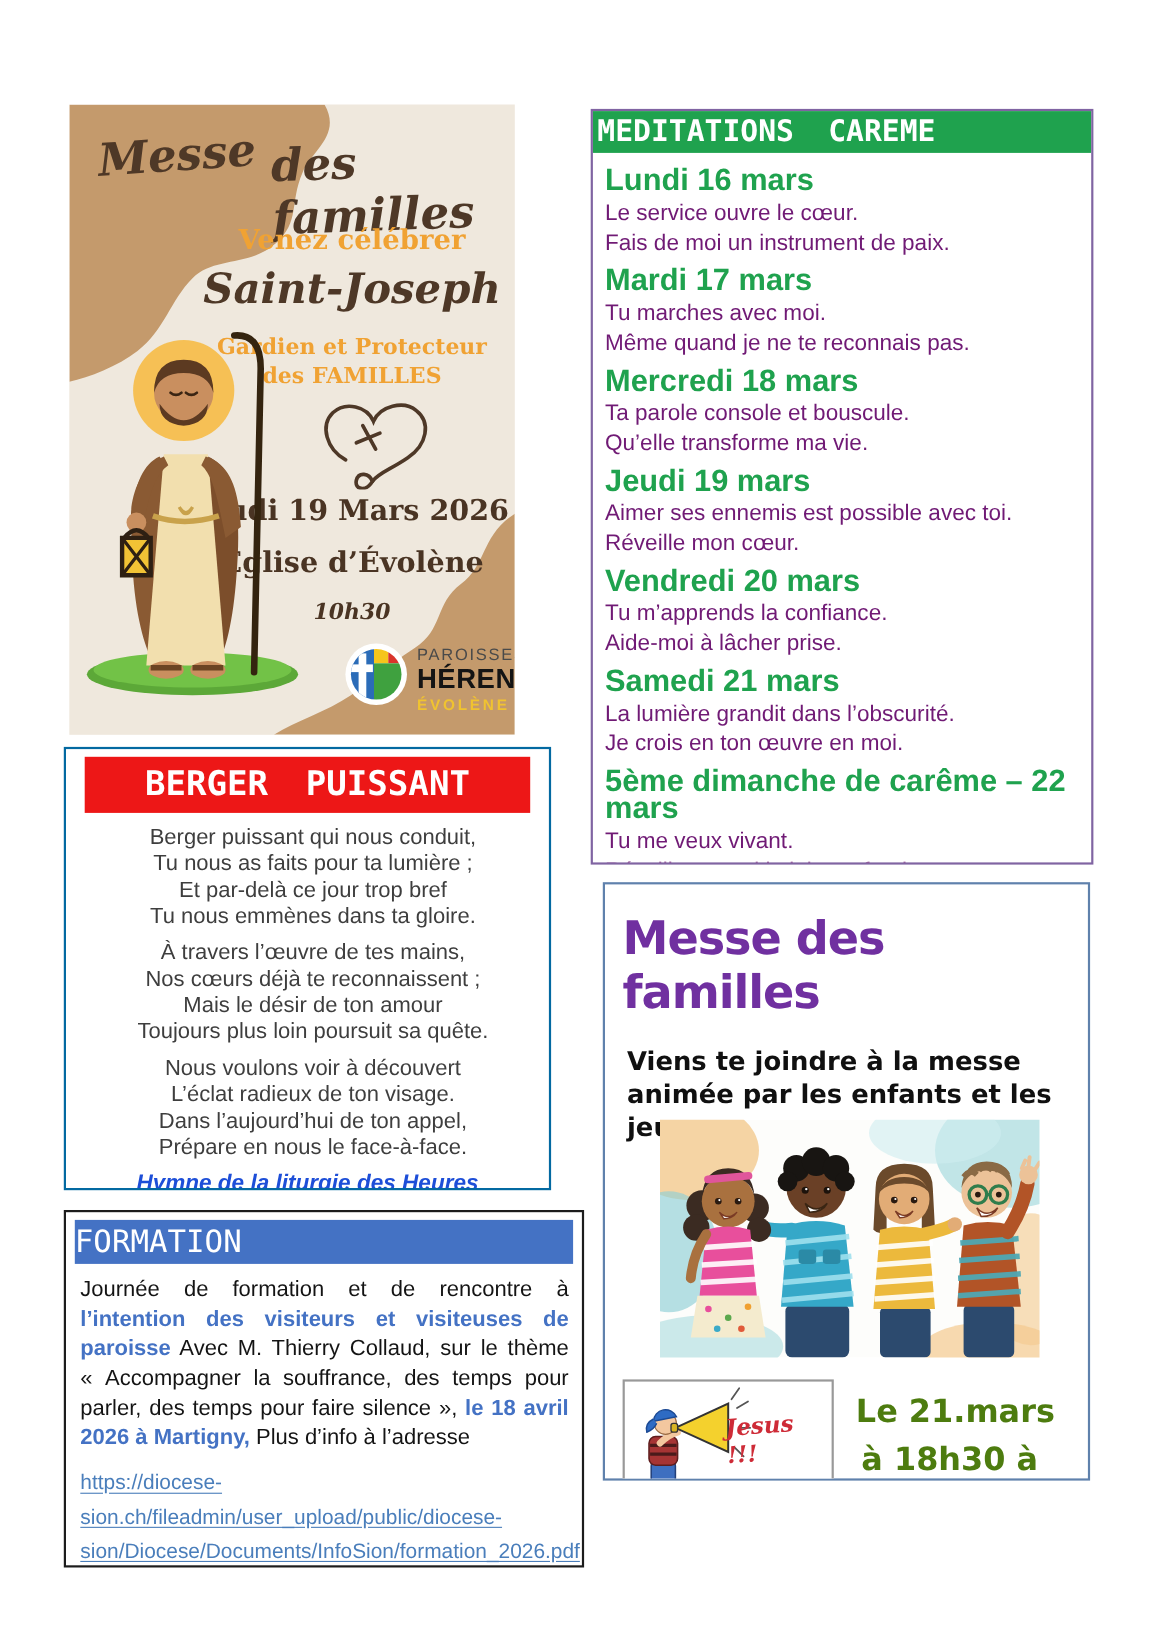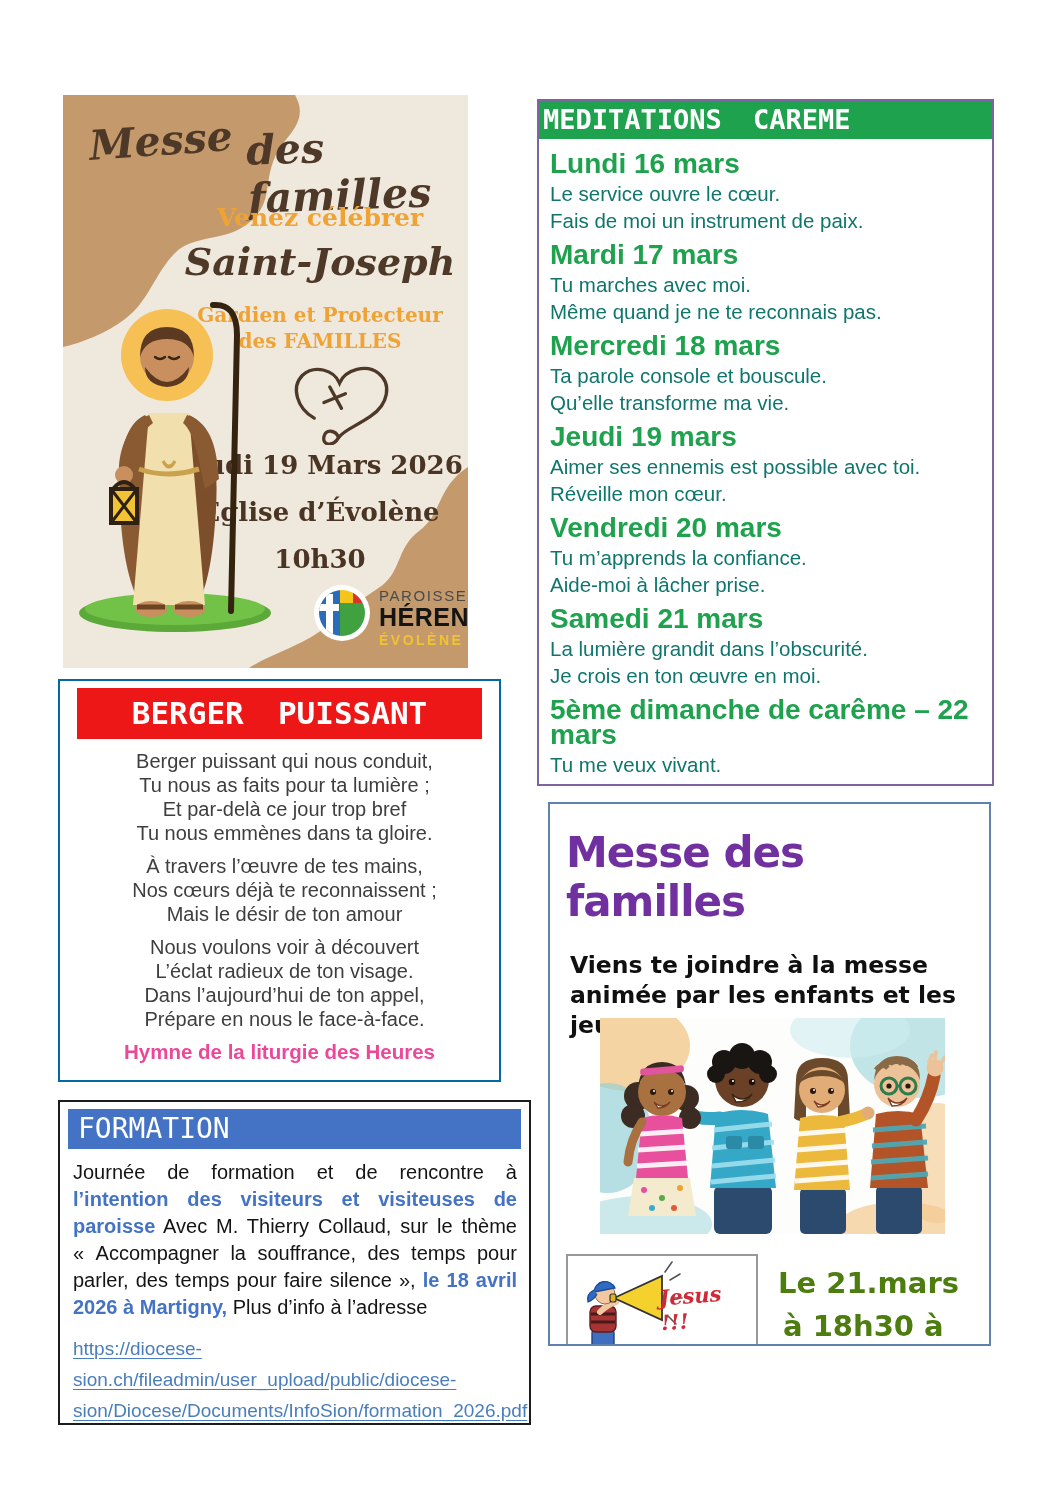--- a/index.html
+++ b/index.html
@@ -14,51 +14,51 @@
   .p-t1{position:absolute;left:26px;top:22px;font-size:41px;transform:rotate(-4deg);}
   .p-t2{position:absolute;left:184px;top:28px;font-size:41px;transform:rotate(-2deg);}
   .p-center{position:absolute;left:104px;width:306px;text-align:center;}
   .p-venez{top:108px;color:#F0A233;font-family:"DejaVu Serif",serif;font-weight:bold;font-size:25px;}
   .p-saint{top:144px;font-size:38px;}
   .p-role1{top:208px;color:#F0A233;font-family:"DejaVu Serif",serif;font-weight:bold;font-size:20px;}
   .p-role2{top:234px;color:#F0A233;font-family:"DejaVu Serif",serif;font-weight:bold;font-size:20px;}
   .p-heart{position:absolute;left:222px;top:266px;}
   .p-date{top:355px;color:#4A3423;font-family:"DejaVu Serif",serif;font-weight:bold;font-size:26px;}
   .p-place{top:402px;color:#4A3423;font-family:"DejaVu Serif",serif;font-weight:bold;font-size:26px;}
-  .p-time{top:449px;color:#4A3423;font-family:"DejaVu Serif",serif;font-weight:bold;font-size:26px;}
+  .p-time{top:449px;color:#4A3423;font-family:"DejaVu Serif",serif;font-weight:bold;font-size:20px;font-style:italic;}
   .p-joseph{position:absolute;left:4px;top:198px;}
   .p-logo{position:absolute;left:250px;top:489px;display:flex;align-items:flex-start;}
   .logo-text{margin-left:8px;line-height:1;}
   .lt1{font-size:15px;color:#4A4A4A;letter-spacing:1.6px;margin-top:4px;}
   .lt2{font-size:25px;color:#141414;font-weight:bold;letter-spacing:.5px;margin-top:2px;}
   .lt3{font-size:14px;color:#F0C330;font-weight:bold;letter-spacing:2.5px;margin-top:3px;}
 
   
   .hdr{font-family:"DejaVu Sans Mono",monospace;color:#fff;}
 
   
   .meditations{left:537px;top:99px;width:457px;height:687px;border:2px solid #8064A2;background:#fff;}
   .med-hdr{height:38px;background:#1FA24E;font-size:27px;line-height:38px;font-weight:bold;
            padding-left:4px;word-spacing:.55em;}
   .med-entries{padding:4px 8px 0 11px;}
   .med-entries h3{margin:8px 0 4px;font-size:28px;line-height:25px;color:#1FA24E;}
-  .med-entries p{margin:0;font-size:20.5px;line-height:27px;color:#0f766e;}
+  .med-entries p{margin:0;font-size:20.5px;line-height:27px;color:#701a75;}
 
   
   .berger{left:58px;top:679px;width:443px;height:403px;border:2px solid #0369a1;background:#fff;}
   .red-bar{margin:7px 17px 0;height:51px;background:#ED1717;text-align:center;
            font-size:31px;line-height:51px;font-weight:bold;word-spacing:.5em;}
   .poem{margin-top:10px;text-align:center;color:#3E3E3E;}
   .stanza{margin-bottom:9px;padding-left:10px;}
   .stanza div{font-size:20px;line-height:24px;}
-  .attrib{text-align:center;color:#ec4899;font-weight:bold;font-size:20.5px;margin-top:3px;}
+  .attrib{text-align:center;color:#1d4ed8;font-weight:bold;font-style:italic;font-size:20.5px;margin-top:3px;}
 
   
   .formation{left:58px;top:1100px;width:473px;height:325px;border:2px solid #1C1C1C;background:#fff;}
-  .blue-bar{margin:7px 8px 0;height:40px;background:#4472C4;font-size:28px;line-height:40px;padding-left:10px;}
+  .blue-bar{margin:7px 8px 0;height:40px;background:#4472C4;font-size:28px;line-height:40px;padding-left:0;}
   .f-body{margin:10px 12px 0 13px;font-size:20px;line-height:27px;text-align:justify;color:#141414;}
   .blue-b{color:#4472C4;font-weight:bold;}
   .f-link{display:block;margin:12px 12px 0 13px;font-size:19px;line-height:31px;color:#4A7EBB;cursor:pointer;}
   .f-link span{display:block;text-decoration:underline;text-underline-offset:3px;}
 
   
   .messe2{left:548px;top:802px;width:443px;height:544px;border:2px solid #5F81AC;background:#fff;}
   .m-title{margin:24px 0 0 16px;color:#7030A0;font-family:"DejaVu Sans",sans-serif;
            font-size:42px;font-weight:bold;letter-spacing:-1px;}
   .m-sub{margin:24px 18px 0 20px;font-family:"DejaVu Sans",sans-serif;font-size:23.5px;
@@ -197,20 +197,21 @@
       <div class="stanza">
         <div>Berger puissant qui nous conduit,</div>
         <div>Tu nous as faits pour ta lumière ;</div>
         <div>Et par-delà ce jour trop bref</div>
         <div>Tu nous emmènes dans ta gloire.</div>
       </div>
       <div class="stanza">
         <div>À travers l’œuvre de tes mains,</div>
         <div>Nos cœurs déjà te reconnaissent ;</div>
         <div>Mais le désir de ton amour</div>
+        <div>Toujours plus loin poursuit sa quête.</div>
       </div>
       <div class="stanza">
         <div>Nous voulons voir à découvert</div>
         <div>L’éclat radieux de ton visage.</div>
         <div>Dans l’aujourd’hui de ton appel,</div>
         <div>Prépare en nous le face-à-face.</div>
       </div>
       <div class="attrib">Hymne de la liturgie des Heures</div>
     </div>
   </section>

